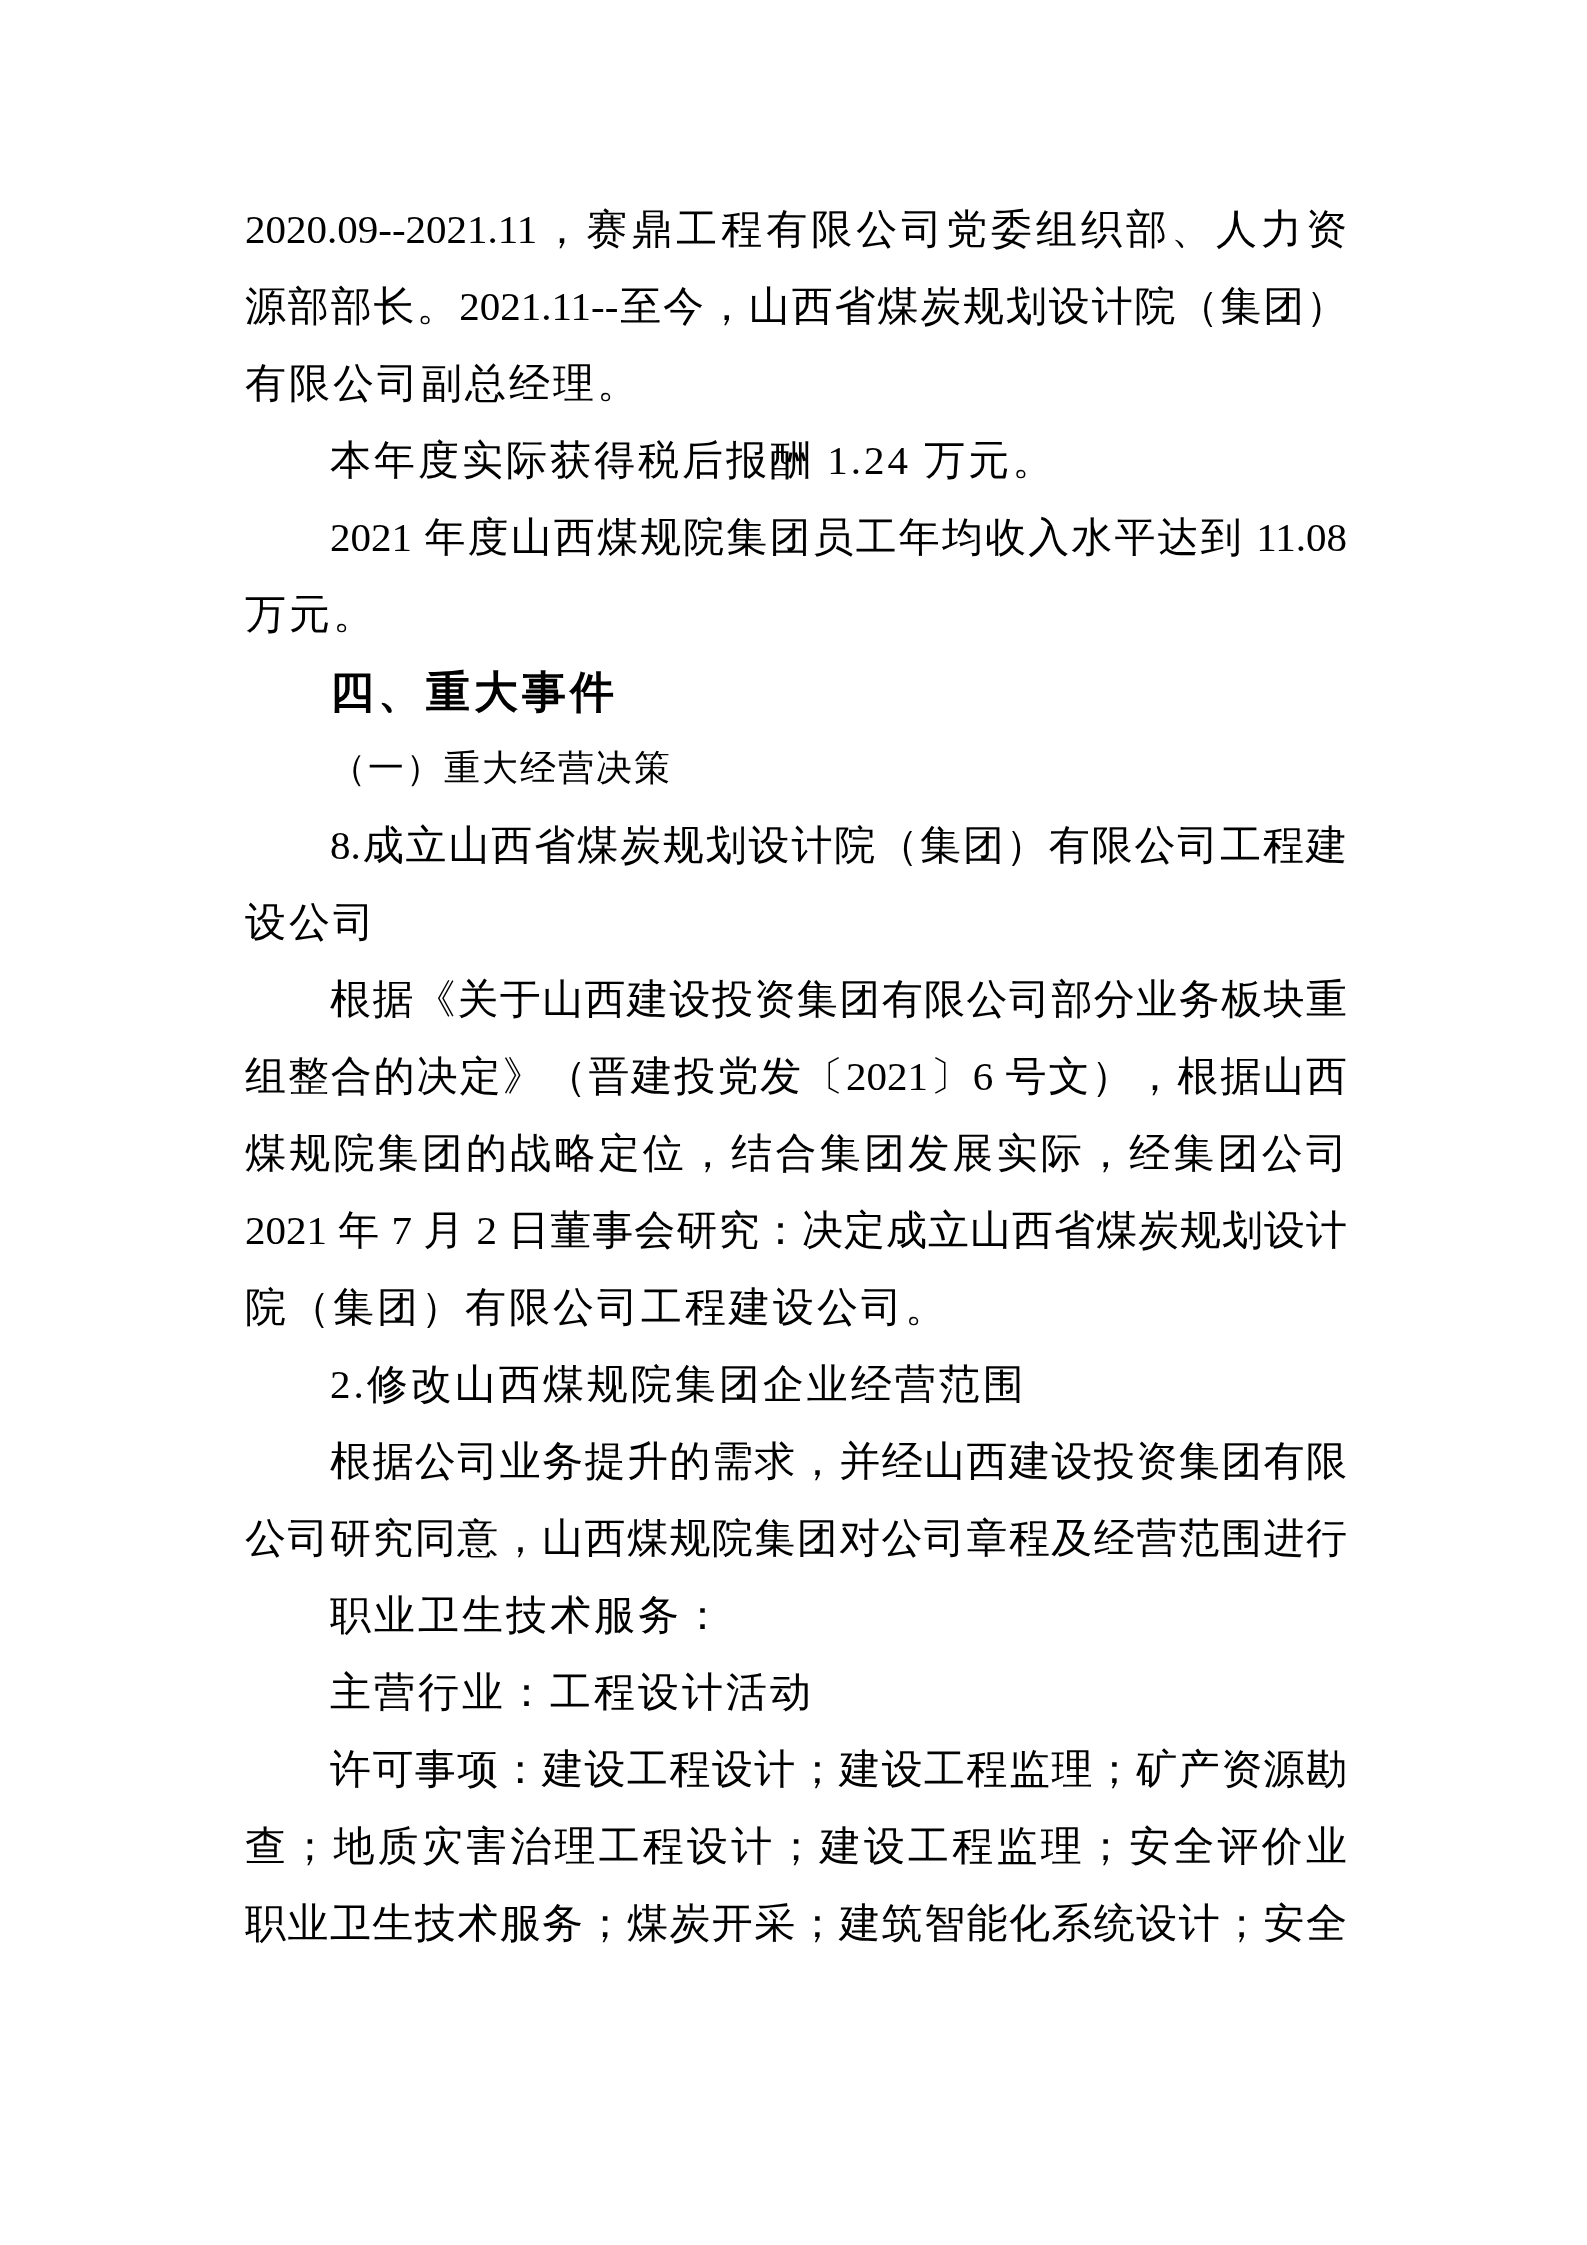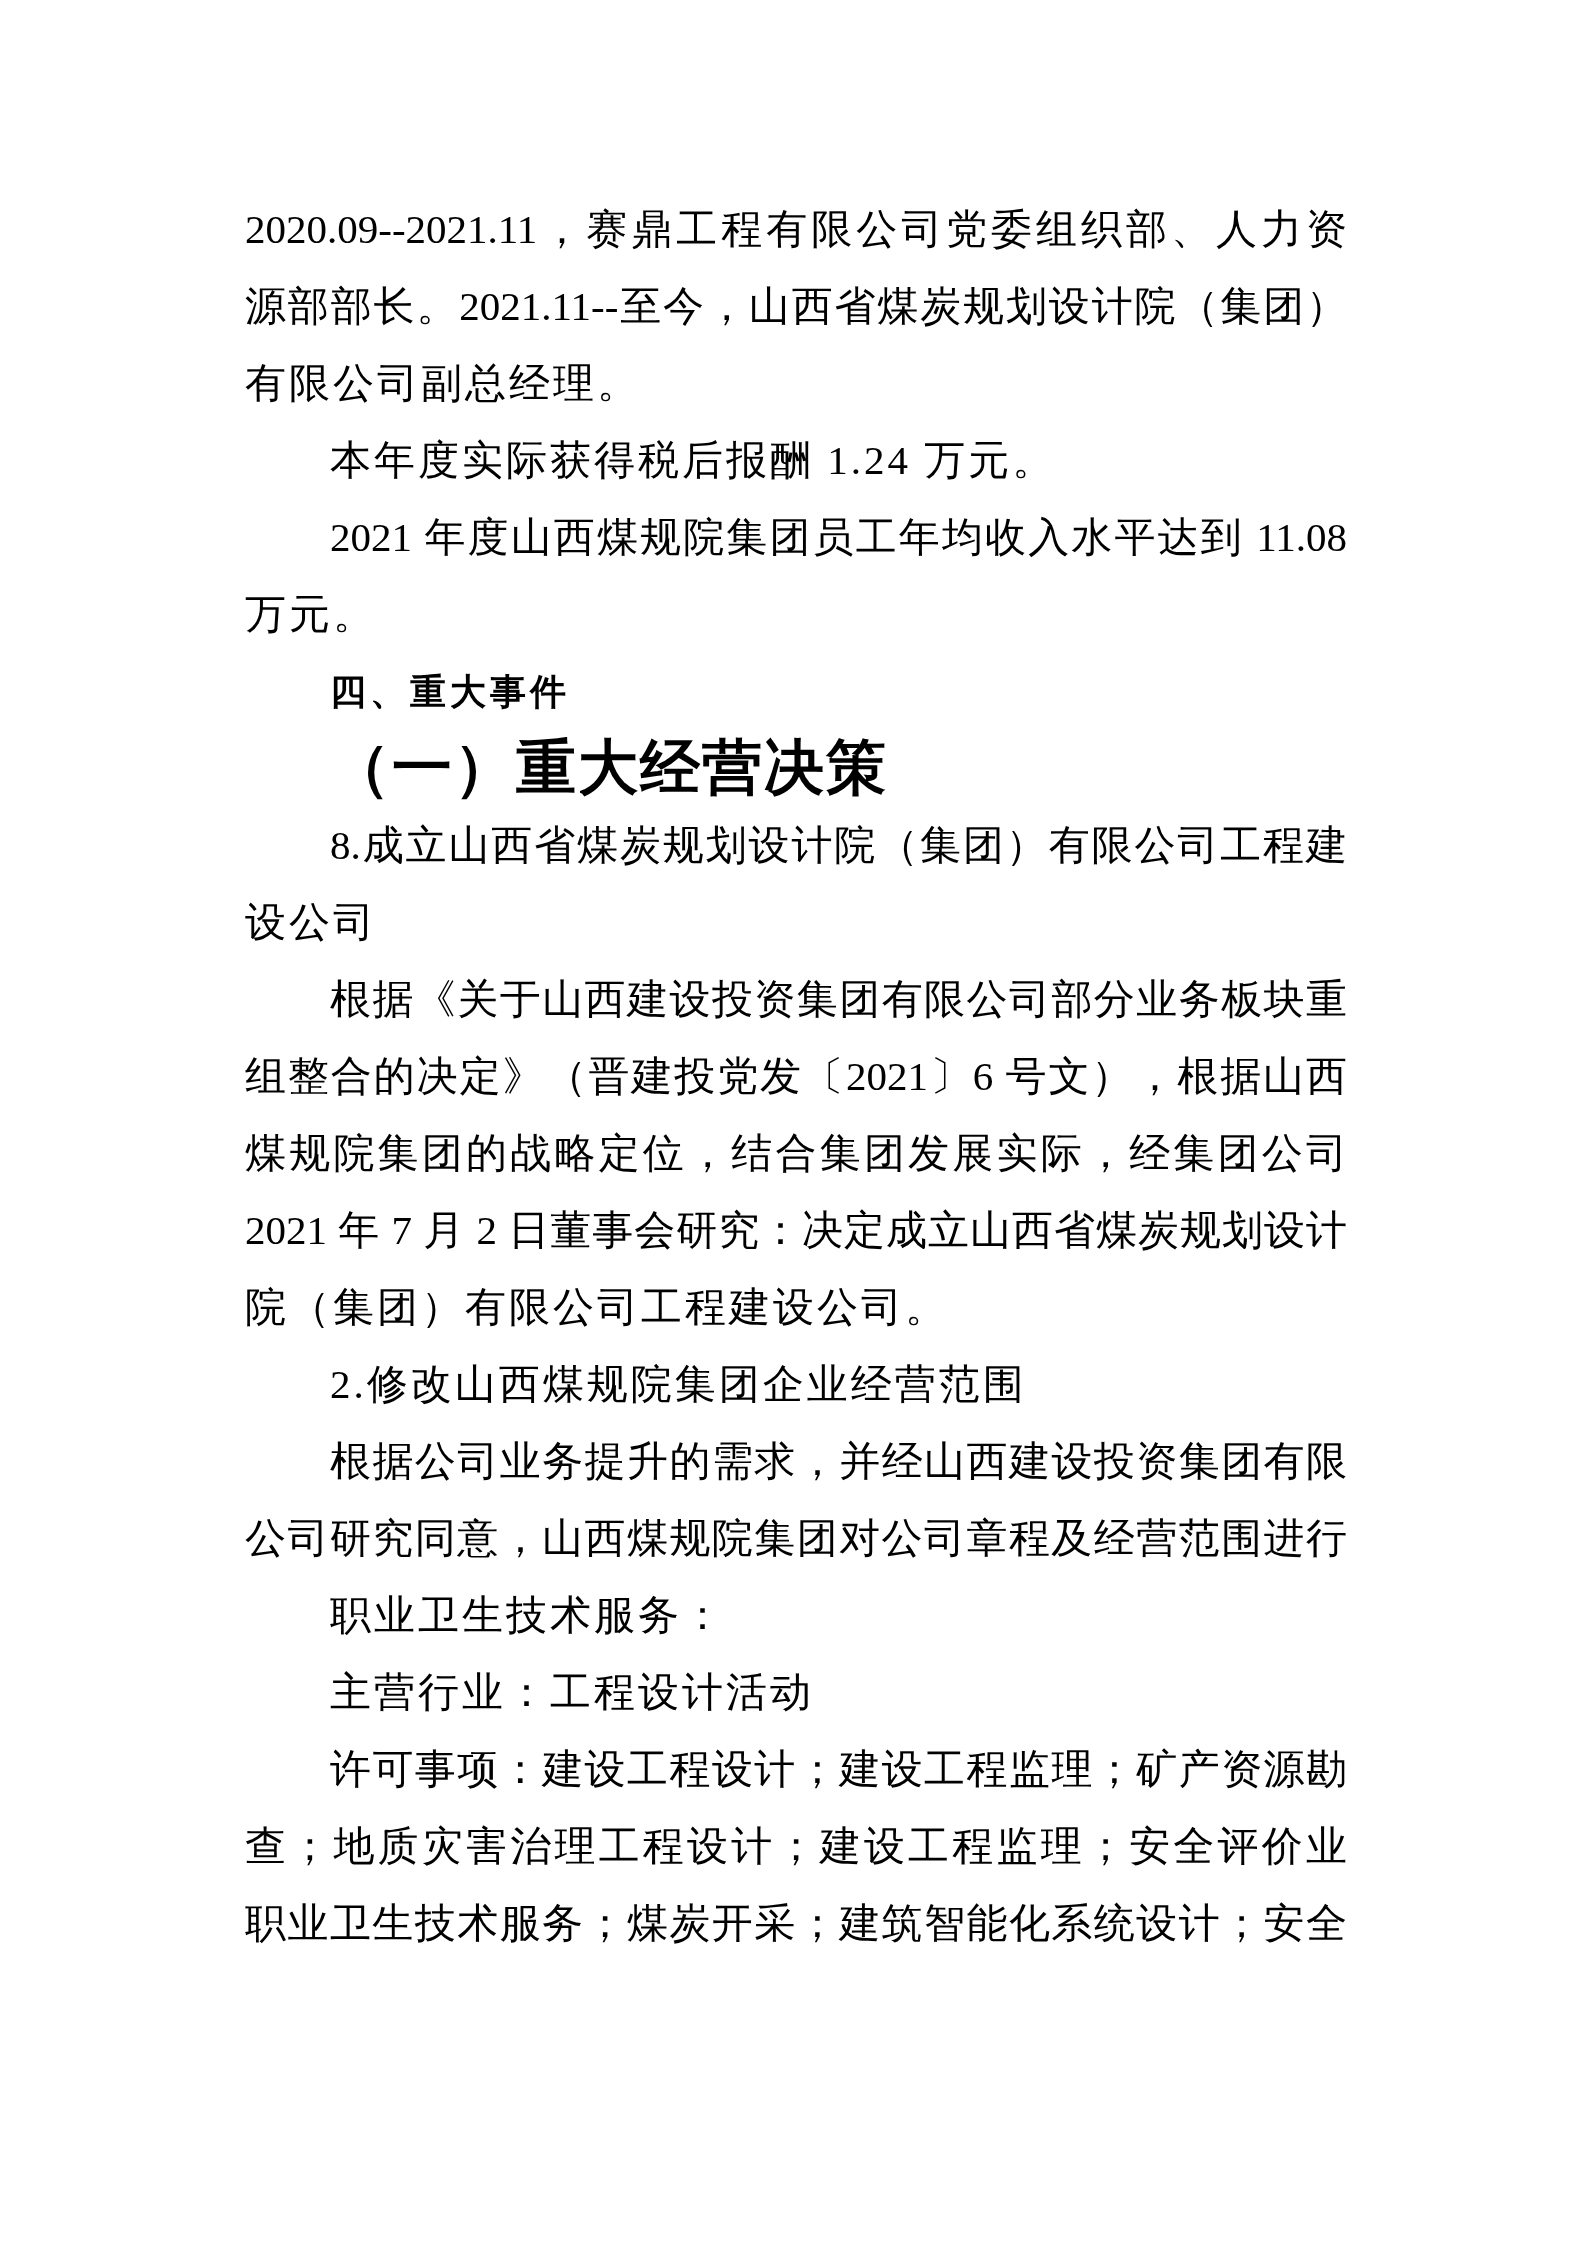--- a/index.html
+++ b/index.html
@@ -30,26 +30,26 @@
     letter-spacing: 0;
     text-align: justify;
     text-align-last: justify;
     text-justify: inter-character;
     overflow: hidden;
   }
   .line.indent { padding-left: 85px; }
   .line.h1 {
     font-family: "Liberation Sans", "DejaVu Sans", sans-serif;
     font-weight: 700;
-    font-size: 36px;
+    font-size: 44px;
     letter-spacing: 4px;
   }
   .line.h2 {
-    font-weight: 700;
-    font-size: 60px;
+    font-weight: 400;
+    font-size: 36px;
     letter-spacing: 2px;
   }
 </style>
 </head>
 <body>
 
 <div class="page">
   <div class="textblock">
     <div class="line just">2020.09--2021.11，赛鼎工程有限公司党委组织部、人力资</div>
     <div class="line just">源部部长。2021.11--至今，山西省煤炭规划设计院（集团）</div>

